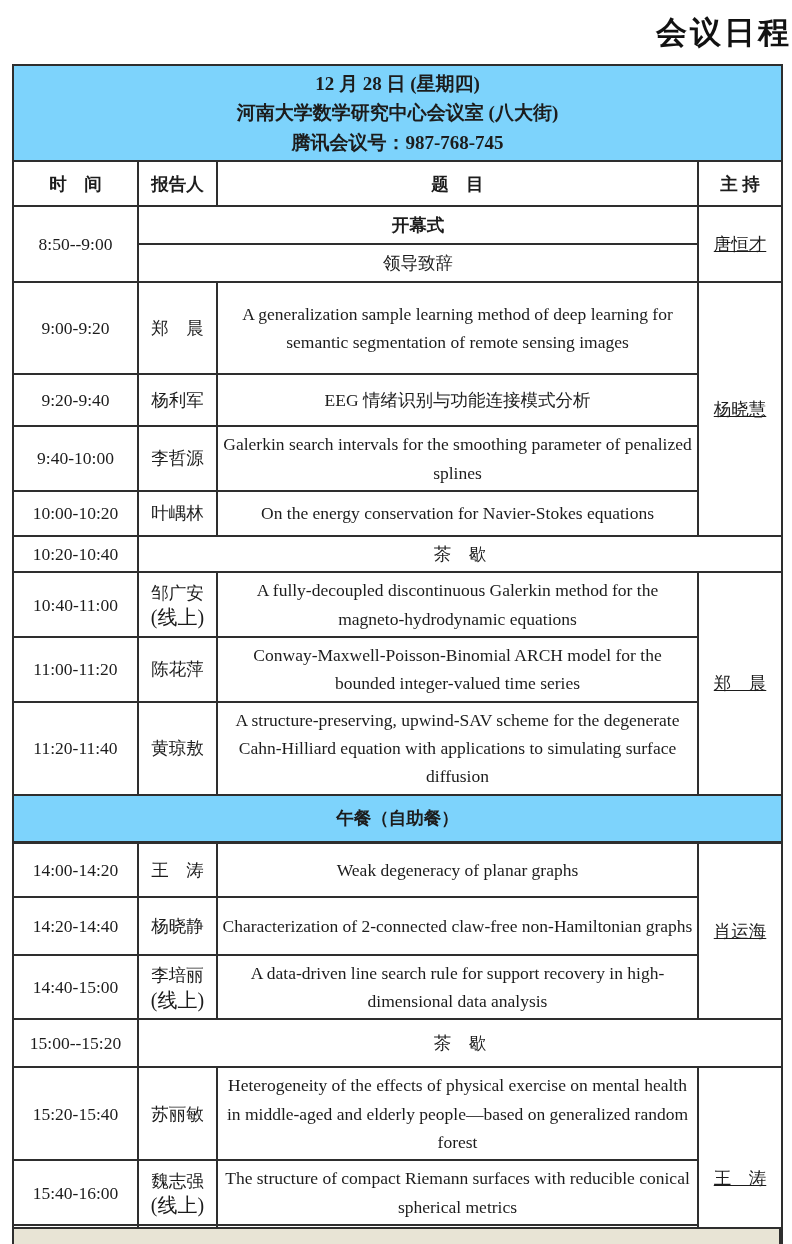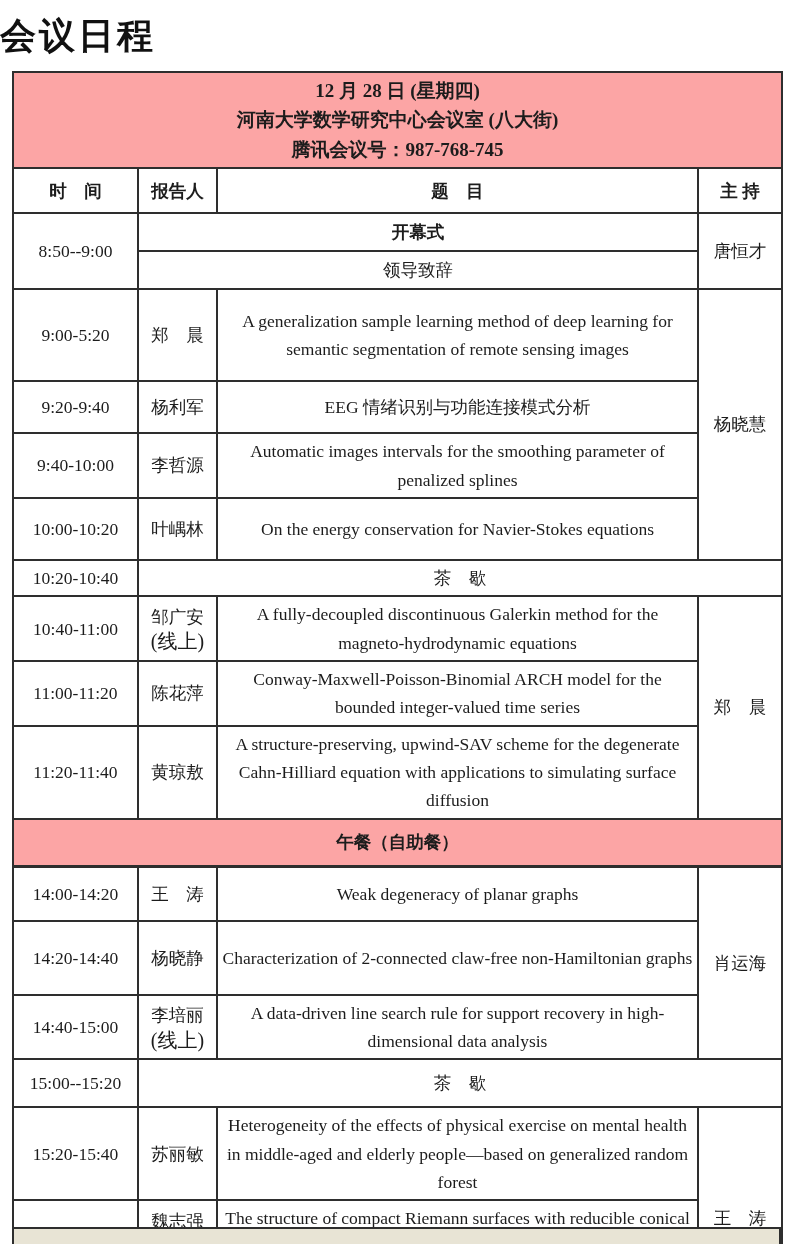--- a/index.html
+++ b/index.html
@@ -8,22 +8,22 @@
     position: relative;
     width: 792px;
     height: 1244px;
     background: #ffffff;
     overflow: hidden;
     font-family: "Liberation Serif", "DejaVu Serif", serif;
     color: #1c1c1c;
   }
   .title {
     margin: 12px 0 10px;
-    text-align: left;
-    font-size: 36px;
+    text-align: right;
+    font-size: 31px;
     font-weight: bold;
     letter-spacing: 3px;
     color: #111;
   }
   table.schedule {
     margin-left: 12px;
     width: 769px;
     border-collapse: collapse;
     table-layout: fixed;
   }
@@ -33,26 +33,26 @@
     text-align: center;
     padding: 3px 4px;
     font-size: 17.5px;
     line-height: 1.62;
     color: #1c1c1c;
   }
   col.c-time    { width: 125px; }
   col.c-speaker { width: 79px;  }
   col.c-title   { width: 481px; }
   col.c-chair   { width: 84px;  }
-  .beige { background: #fca5a5; }
+  .beige { background: #7dd3fc; }
   .date-cell div { font-size: 19px; font-weight: bold; line-height: 1.55; }
   th { font-size: 18px; font-weight: bold; }
   .time-cell  { font-size: 18px; }
   .speaker-cell { font-size: 18px; }
-  .chair-cell { font-size: 18px; }
+  .chair-cell { font-size: 18px; text-decoration: underline; }
   .bold-cell { font-weight: bold; }
   .note { display: block; font-size: 20px; line-height: 1.25; margin-top: -2px; }
   tr.thick-top td { border-top-width: 3px; }
   .bottom-strip {
     position: absolute;
     left: 12px;
     width: 769px;
     bottom: 0;
     height: 17px;
     background: #e8e4d5;
@@ -94,36 +94,36 @@
       <tr style="height:38px">
         <td rowspan="2" class="time-cell">8:50--9:00</td>
         <td colspan="2" class="bold-cell">开幕式</td>
         <td rowspan="2" class="chair-cell">唐恒才</td>
       </tr>
       <tr style="height:38px">
         <td colspan="2">领导致辞</td>
       </tr>
 
       <tr style="height:92px">
-        <td class="time-cell">9:00-5:20</td>
+        <td class="time-cell">9:00-9:20</td>
         <td class="speaker-cell">郑　晨</td>
         <td>A generalization sample learning method of deep learning for semantic segmentation of remote sensing images</td>
         <td rowspan="4" class="chair-cell">杨晓慧</td>
       </tr>
       <tr style="height:52px">
         <td class="time-cell">9:20-9:40</td>
         <td class="speaker-cell">杨利军</td>
         <td>EEG 情绪识别与功能连接模式分析</td>
       </tr>
       <tr style="height:54px">
         <td class="time-cell">9:40-10:00</td>
         <td class="speaker-cell">李哲源</td>
-        <td>Automatic images intervals for the smoothing parameter of penalized splines</td>
-      </tr>
-      <tr style="height:62px">
+        <td>Galerkin search intervals for the smoothing parameter of penalized splines</td>
+      </tr>
+      <tr style="height:45px">
         <td class="time-cell">10:00-10:20</td>
         <td class="speaker-cell">叶嵎林</td>
         <td>On the energy conservation for Navier-Stokes equations</td>
       </tr>
 
       <tr style="height:36px">
         <td class="time-cell">10:20-10:40</td>
         <td colspan="3">茶　歇</td>
       </tr>
 
@@ -150,21 +150,21 @@
       <tr style="height:48px">
         <td colspan="4" class="beige bold-cell">午餐（自助餐）</td>
       </tr>
 
       <tr style="height:54px" class="thick-top">
         <td class="time-cell">14:00-14:20</td>
         <td class="speaker-cell">王　涛</td>
         <td>Weak degeneracy of planar graphs</td>
         <td rowspan="3" class="chair-cell">肖运海</td>
       </tr>
-      <tr style="height:74px">
+      <tr style="height:58px">
         <td class="time-cell">14:20-14:40</td>
         <td class="speaker-cell">杨晓静</td>
         <td>Characterization of 2-connected claw-free non-Hamiltonian graphs</td>
       </tr>
       <tr style="height:60px">
         <td class="time-cell">14:40-15:00</td>
         <td class="speaker-cell">
           <span>李培丽</span>
           <span class="note">(线上)</span>
         </td>

